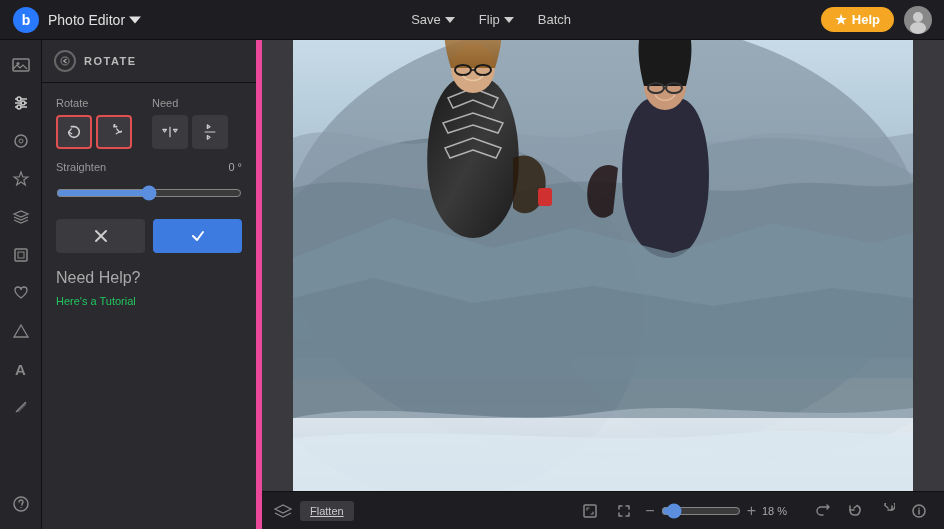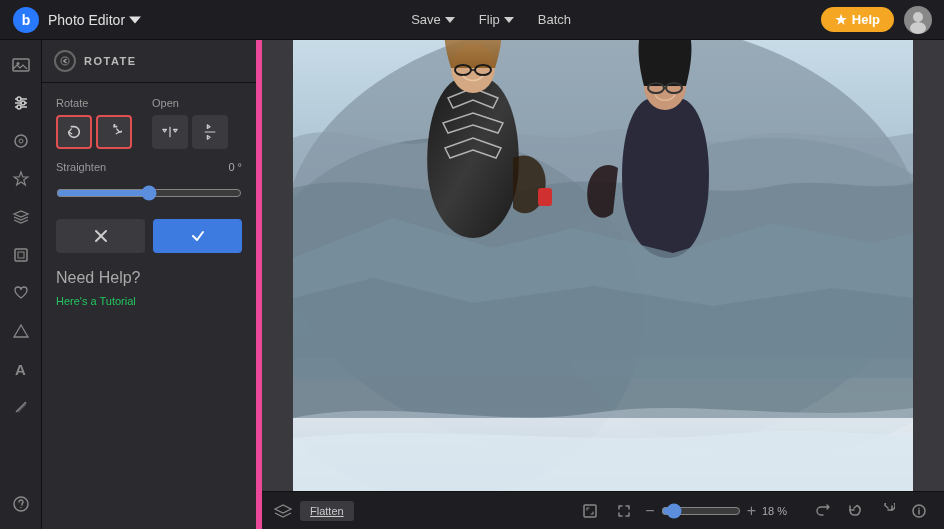--- a/index.html
+++ b/index.html
@@ -535,21 +535,21 @@
             <button class="rotate-btn highlighted">
               <svg viewBox="0 0 18 18" fill="none" width="16" height="16">
                 <path d="M15 9a6 6 0 10-6-6h3" stroke="currentColor" stroke-width="1.8" stroke-linecap="round"></path>
                 <path d="M12 5.5l3 3.5-3.5 2" stroke="currentColor" stroke-width="1.5" stroke-linecap="round" stroke-linejoin="round" fill="none"></path>
               </svg>
             </button>
           </div>
         </div>
 
         <div class="flip-section">
-          <span class="section-label">Open</span>
+          <span class="section-label">Need</span>
           <div class="btn-group">
             <button class="flip-btn">
               <svg viewBox="0 0 18 18" fill="none" width="16" height="16">
                 <path d="M9 3v12M3 9l-2-3h4zM15 9l2-3h-4z" stroke="currentColor" stroke-width="1.4" stroke-linejoin="round"></path>
               </svg>
             </button>
             <button class="flip-btn">
               <svg viewBox="0 0 18 18" fill="none" width="16" height="16">
                 <path d="M3 9h12M9 3l-3-2v4zM9 15l-3 2v-4z" stroke="currentColor" stroke-width="1.4" stroke-linejoin="round"></path>
               </svg>

